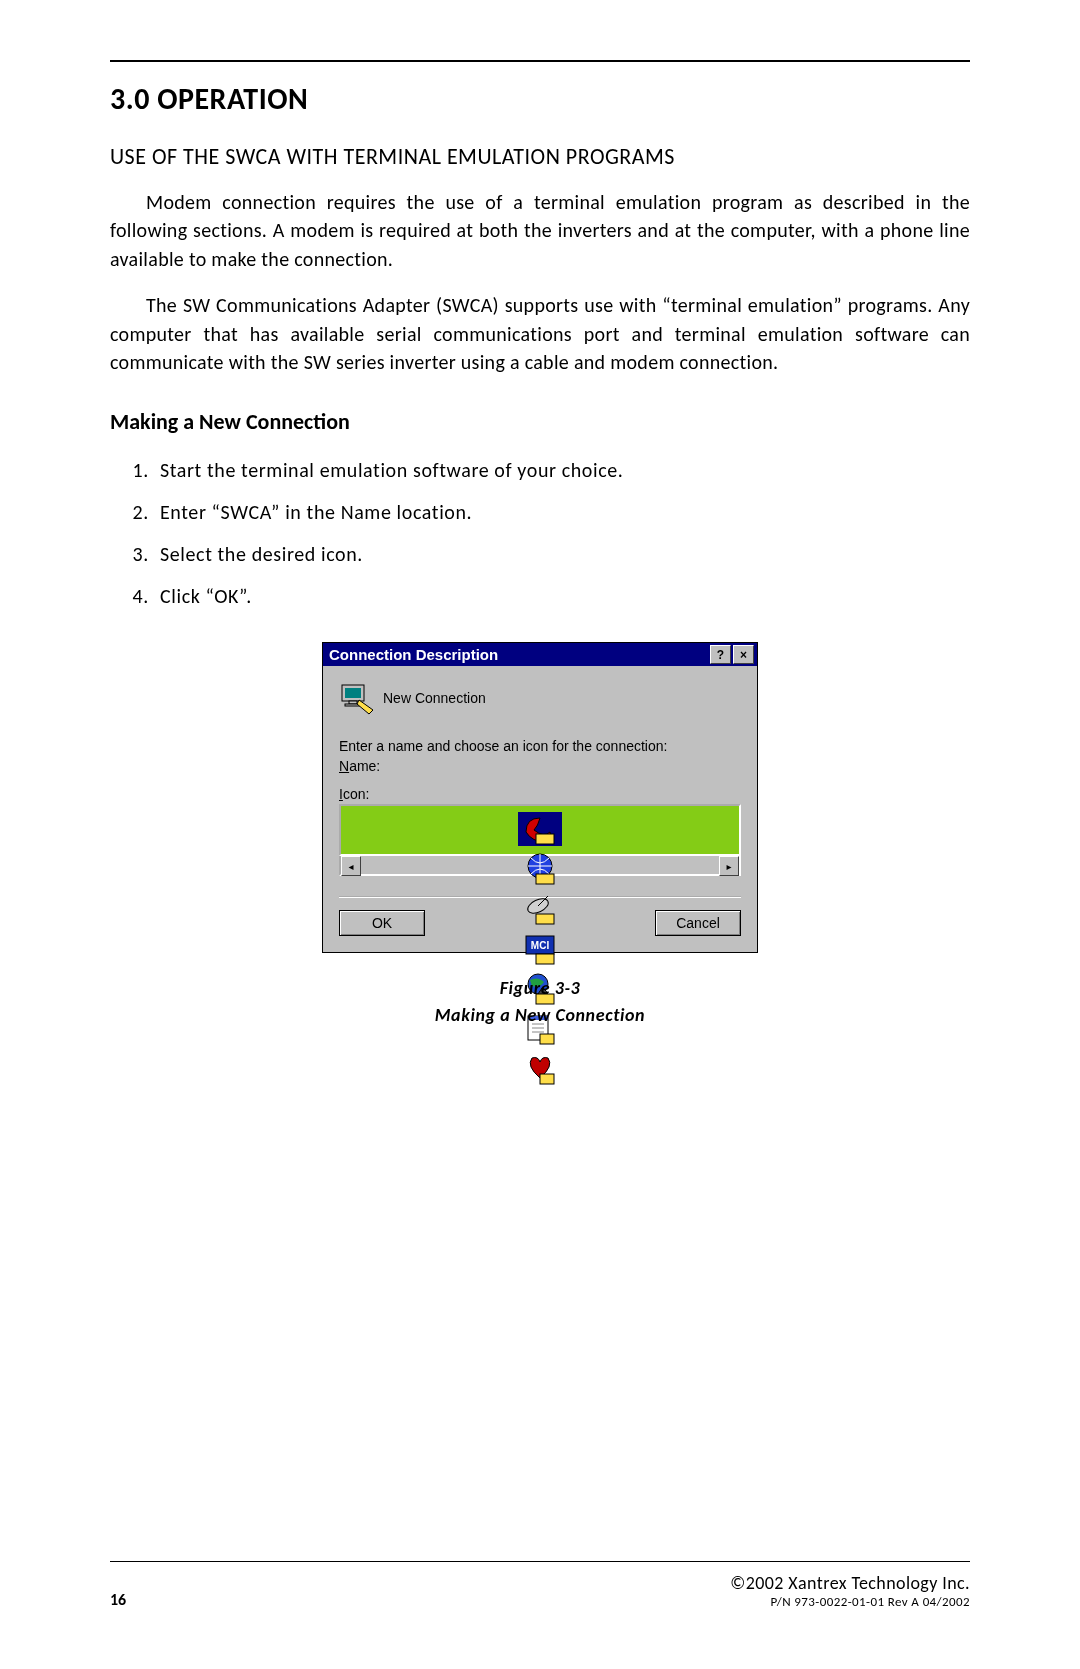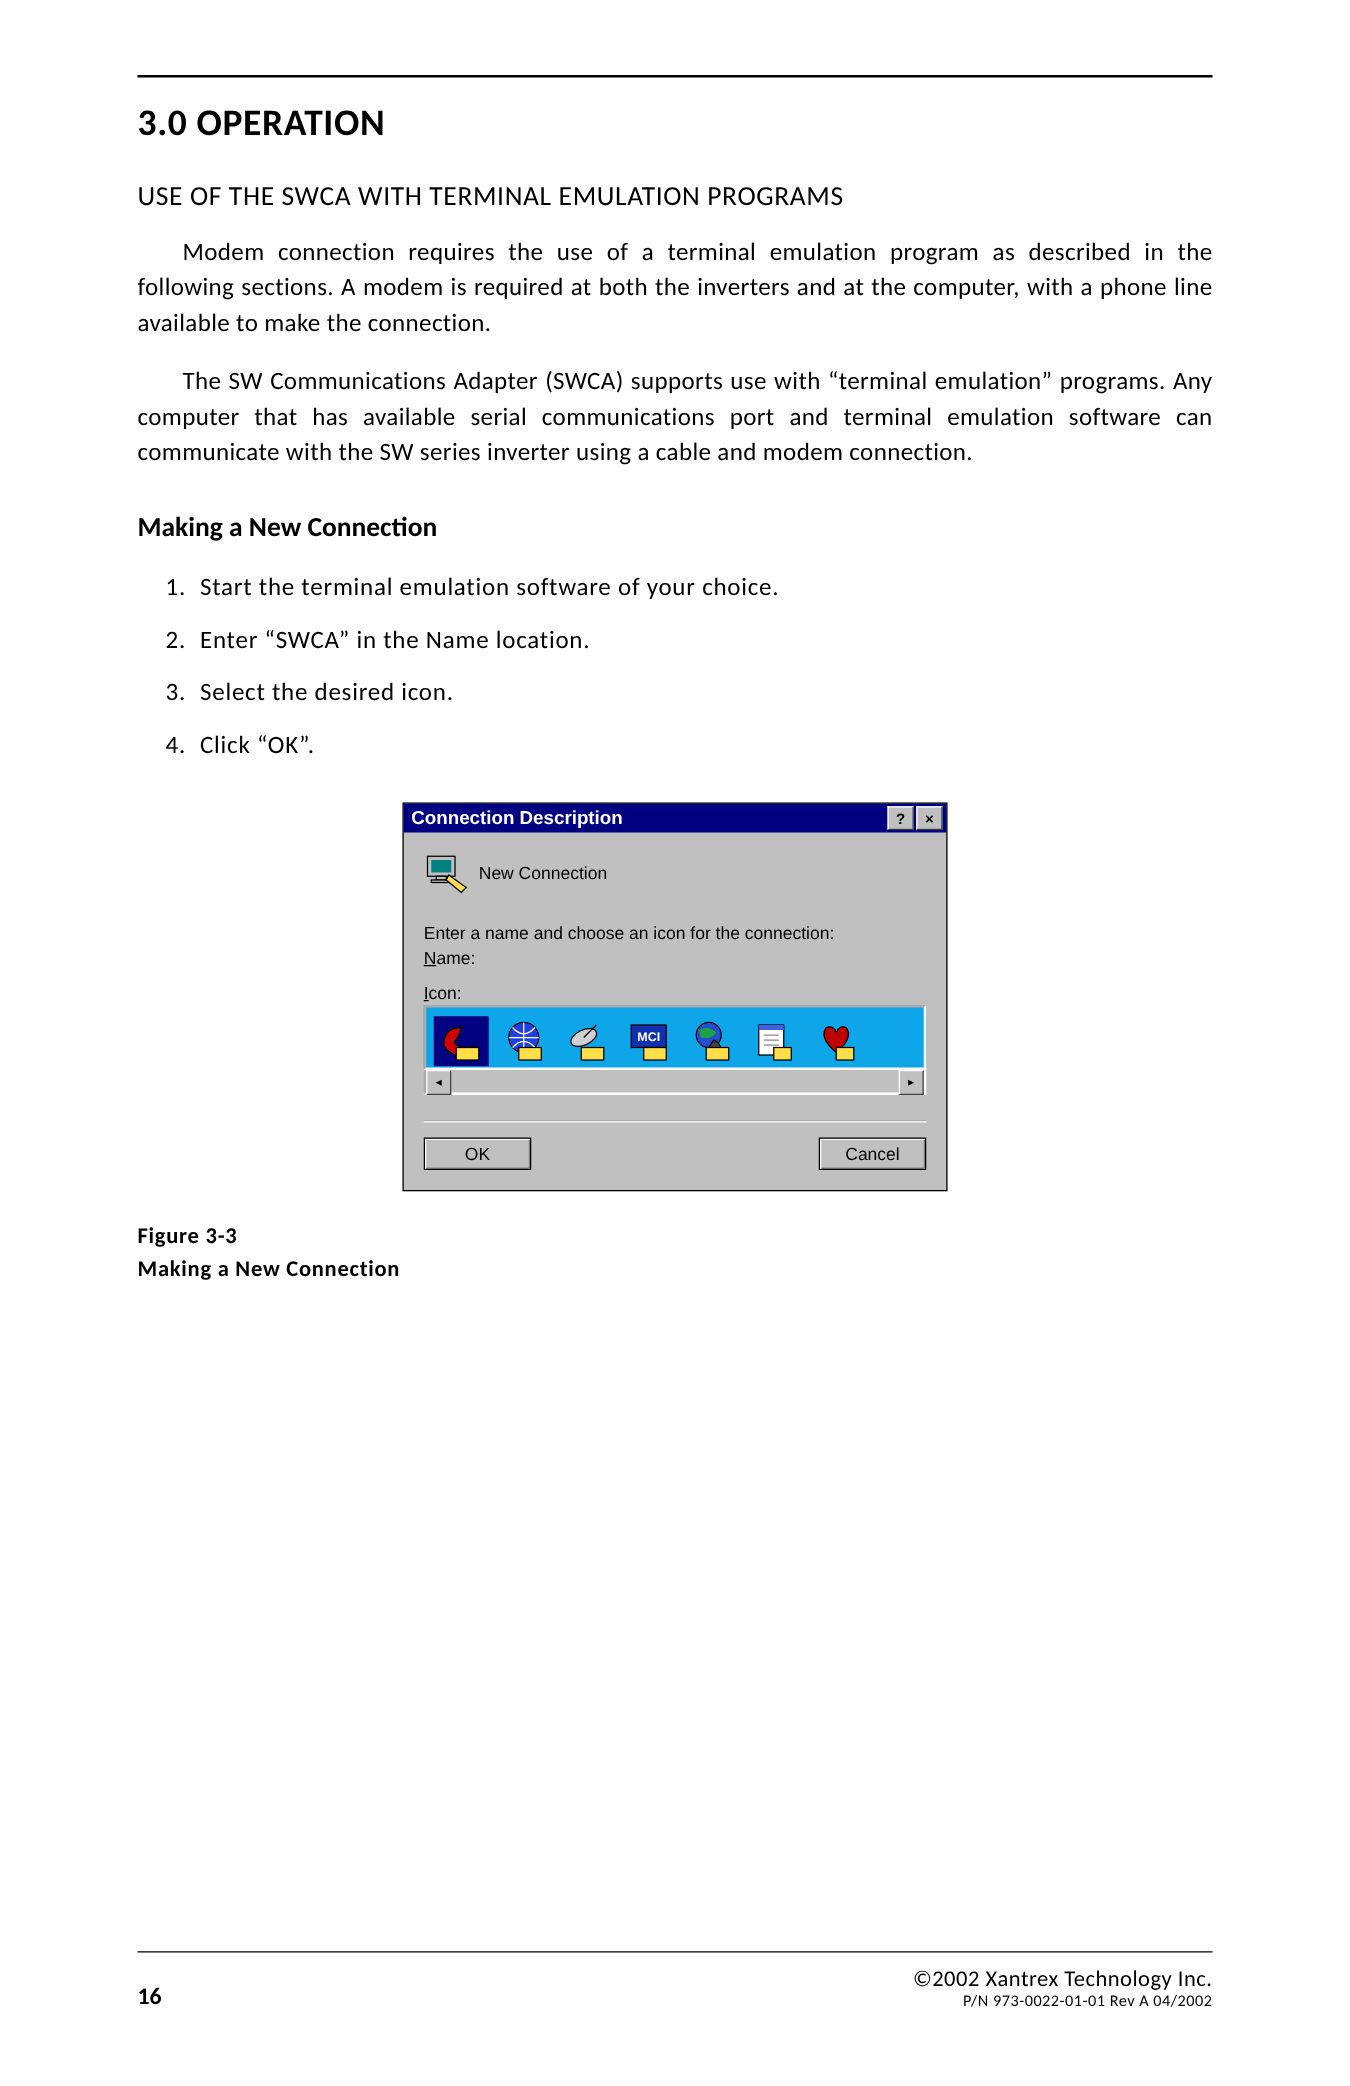--- a/index.html
+++ b/index.html
@@ -131,27 +131,28 @@
     font-size: 14px;
     padding: 2px 4px;
     border: 2px inset #fff;
     background: #fff;
   }
   .icon-strip-wrap {
     margin-top: 12px;
   }
   .icon-strip {
     border: 2px inset #fff;
-    background: #0ea5e9;
+    background: #84cc16;
     padding: 6px 6px 0 6px;
     display: flex;
     gap: 6px;
     align-items: center;
     height: 52px;
     box-sizing: border-box;
+    flex-direction: column;
   }
   .iconcell {
     width: 44px;
     height: 40px;
     display: flex;
     align-items: center;
     justify-content: center;
   }
   .iconcell.selected {
     background: #000080;
@@ -187,42 +188,43 @@
     width: 86px;
     height: 26px;
     font-family: 'MS Sans Serif', Tahoma, sans-serif;
     font-size: 14px;
     background: #c0c0c0;
     border: 1px solid #000;
     box-shadow: inset 1px 1px 0 #fff, inset -1px -1px 0 #808080;
   }
 
   .figure-caption {
-    text-align: left;
+    text-align: center;
     font-size: 18px;
     font-weight: 700;
     letter-spacing: 0.6px;
     line-height: 1.5;
     margin-top: 10px;
+    font-style: italic;
   }
 
   .footer-area {
     position: absolute;
     bottom: 60px;
     left: 110px;
     right: 110px;
   }
   .footer-line {
     display: flex;
     justify-content: space-between;
     align-items: flex-end;
     padding-top: 10px;
   }
   .page-num {
-    font-size: 19px;
+    font-size: 16px;
     font-weight: 700;
   }
   .foot-right {
     text-align: right;
   }
   .copy {
     font-size: 18px;
     letter-spacing: 0.4px;
   }
   .pn {

